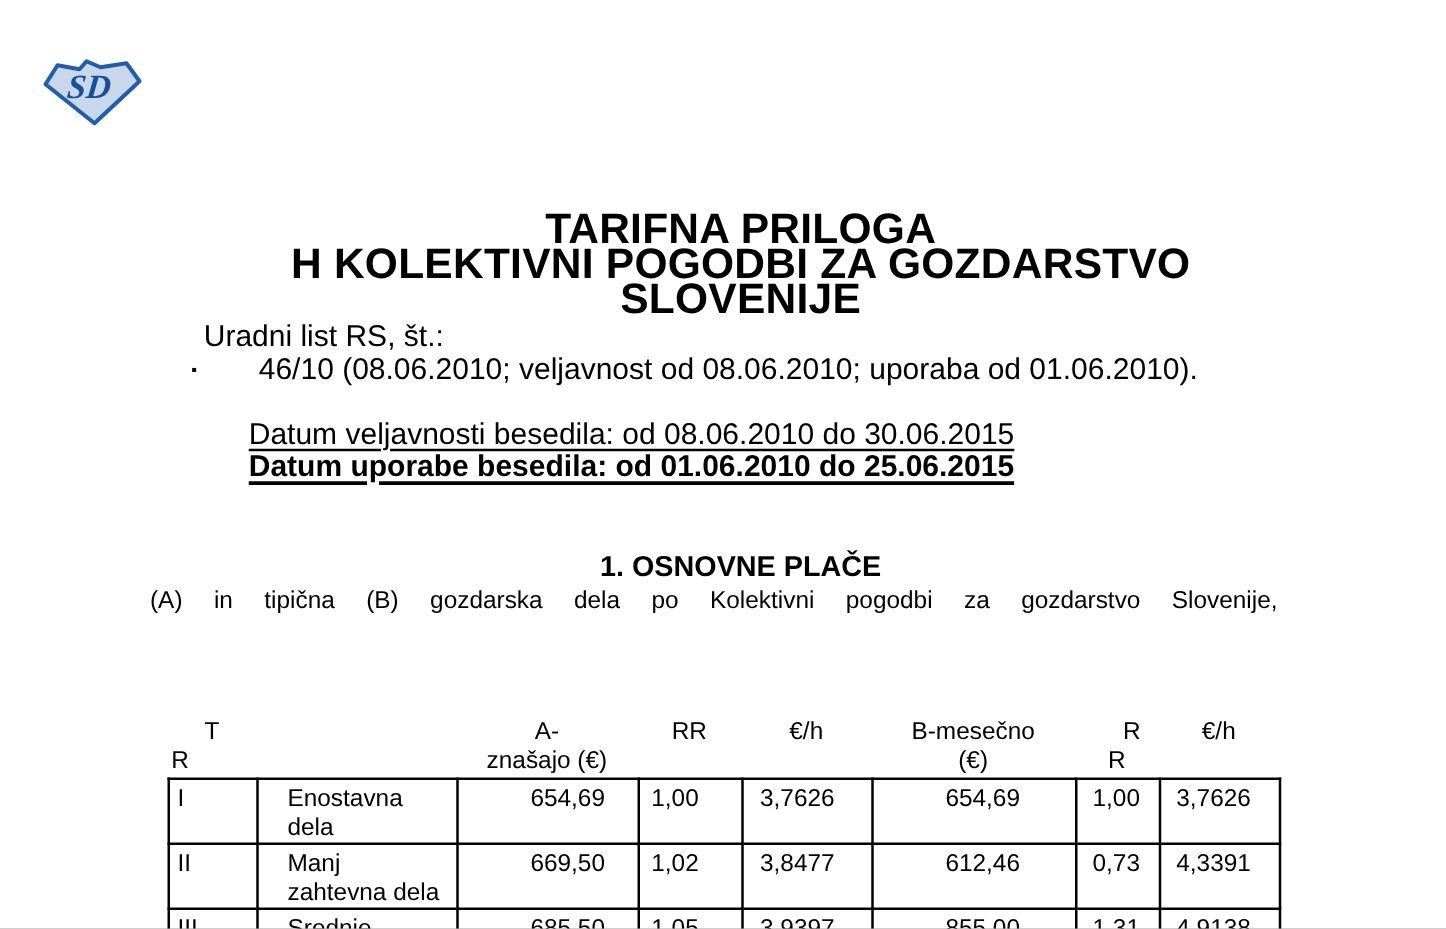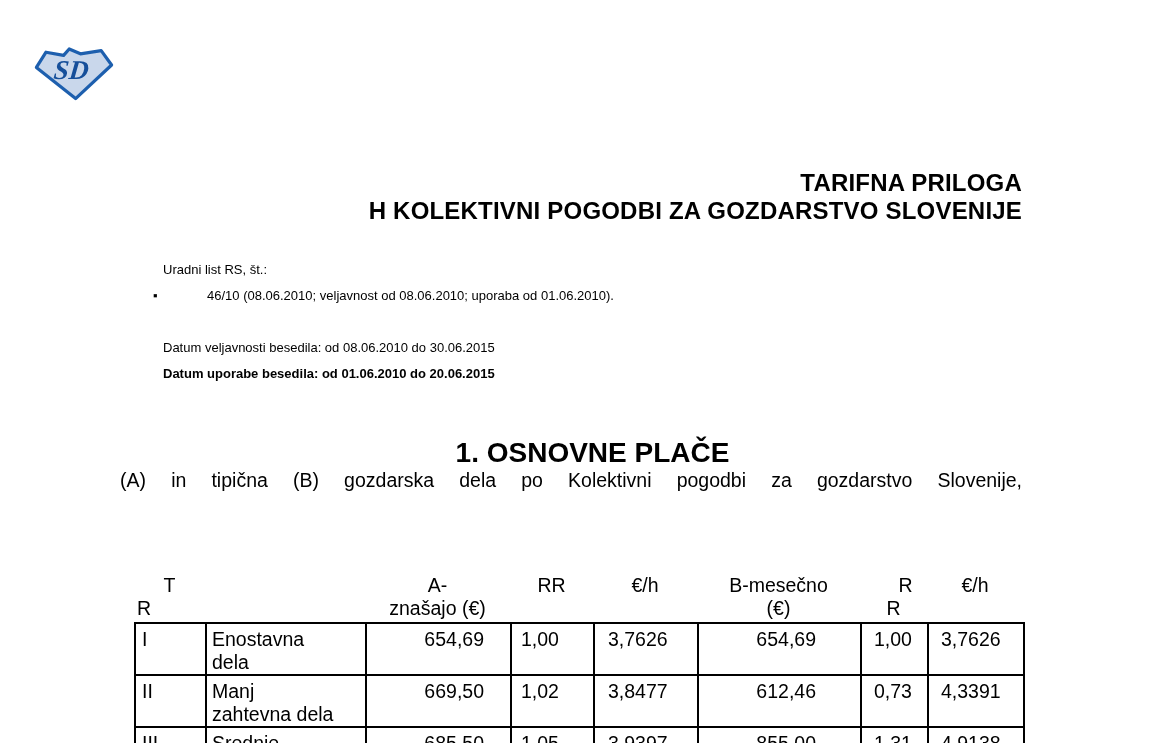--- a/index.html
+++ b/index.html
@@ -10,42 +10,44 @@
     background:#ffffff;
     overflow:hidden;
     font-family:"Liberation Sans", sans-serif;
     color:#000;
   }
   .abs { position:absolute; }
 
   
   .title-block {
     left:163px; top:169px; width:859px;
-    text-align:right;
-    font-size:24px; font-weight:bold; line-height:28px;
+    text-align:center;
+    font-size:34px; font-weight:bold; line-height:28px;
     letter-spacing:0.2px;
   }
 
   
-  .body-line { font-size:13px; line-height:24px; white-space:nowrap; }
+  .body-line { font-size:24px; line-height:24px; white-space:nowrap; }
 
   .gazette-label { left:163px; top:258px; }
   .gazette-bullet { left:153px; top:284px; font-size:13px; line-height:24px; }
   .gazette-item { left:207px; top:284px; }
 
   .validity-line {
+    text-decoration:underline;
     text-decoration-thickness:2px;
     text-underline-offset:4px;
+    margin-left:36px;
   }
   .validity-effective { left:163px; top:336px; }
   .validity-usage { left:163px; top:362px; font-weight:bold; text-decoration-thickness:2.5px; }
 
   .section-heading {
     left:163px; top:441px; width:859px;
-    text-align:center; font-size:28px; font-weight:bold; line-height:24px;
+    text-align:center; font-size:23px; font-weight:bold; line-height:24px;
   }
 
   .intro-paragraph { left:120px; top:466px; width:902px; font-size:19.5px; line-height:28px; }
   .intro-paragraph .pline { text-align:justify; text-align-last:justify; }
   .intro-paragraph .pline.first { text-indent:45px; }
   .intro-paragraph .pline.last { text-align:left; text-align-last:left; }
 
   
   table { border-collapse:collapse; table-layout:fixed; }
   .header-table { left:134px; top:574px; }
@@ -59,21 +61,21 @@
 
   .wage-table { left:134px; top:622px; }
   .wage-table td {
     border:2px solid #000;
     font-size:19.5px; line-height:23px;
     vertical-align:top; padding-top:4px;
     white-space:nowrap;
   }
   .wage-table tr { height:51px; }
   .cell-trclass { padding-left:6px; }
-  .cell-desc   { padding-left:5px; }
+  .cell-desc   { padding-left:23px; }
   .cell-a      { text-align:right; padding-right:26px; }
   .cell-rra    { padding-left:9px; }
   .cell-eha    { padding-left:13px; }
   .cell-b      { text-align:right; padding-right:44px; }
   .cell-rrb    { padding-left:12px; }
   .cell-ehb    { padding-left:12px; }
 
   .logo-svg { left:34px; top:45px; }
 </style>
 </head>
@@ -89,21 +91,21 @@
   <div class="abs title-block">
     <div>TARIFNA PRILOGA</div>
     <div>H KOLEKTIVNI POGODBI ZA GOZDARSTVO SLOVENIJE</div>
   </div>
 
   <div class="abs body-line gazette-label">Uradni list RS, št.:</div>
   <div class="abs gazette-bullet">▪</div>
   <div class="abs body-line gazette-item">46/10 (08.06.2010; veljavnost od 08.06.2010; uporaba od 01.06.2010).</div>
 
   <div class="abs body-line validity-line validity-effective">Datum veljavnosti besedila: od 08.06.2010 do 30.06.2015</div>
-  <div class="abs body-line validity-line validity-usage">Datum uporabe besedila: od 01.06.2010 do 20.06.2015</div>
+  <div class="abs body-line validity-line validity-usage">Datum uporabe besedila: od 01.06.2010 do 25.06.2015</div>
 
   <div class="abs section-heading">1. OSNOVNE PLAČE</div>
 
   <div class="abs intro-paragraph">
     <div class="pline">(A) in tipična (B) gozdarska dela po Kolektivni pogodbi za gozdarstvo Slovenije,</div>
   </div>
 
   <table class="abs header-table">
     <colgroup>
       <col style="width:71px">

